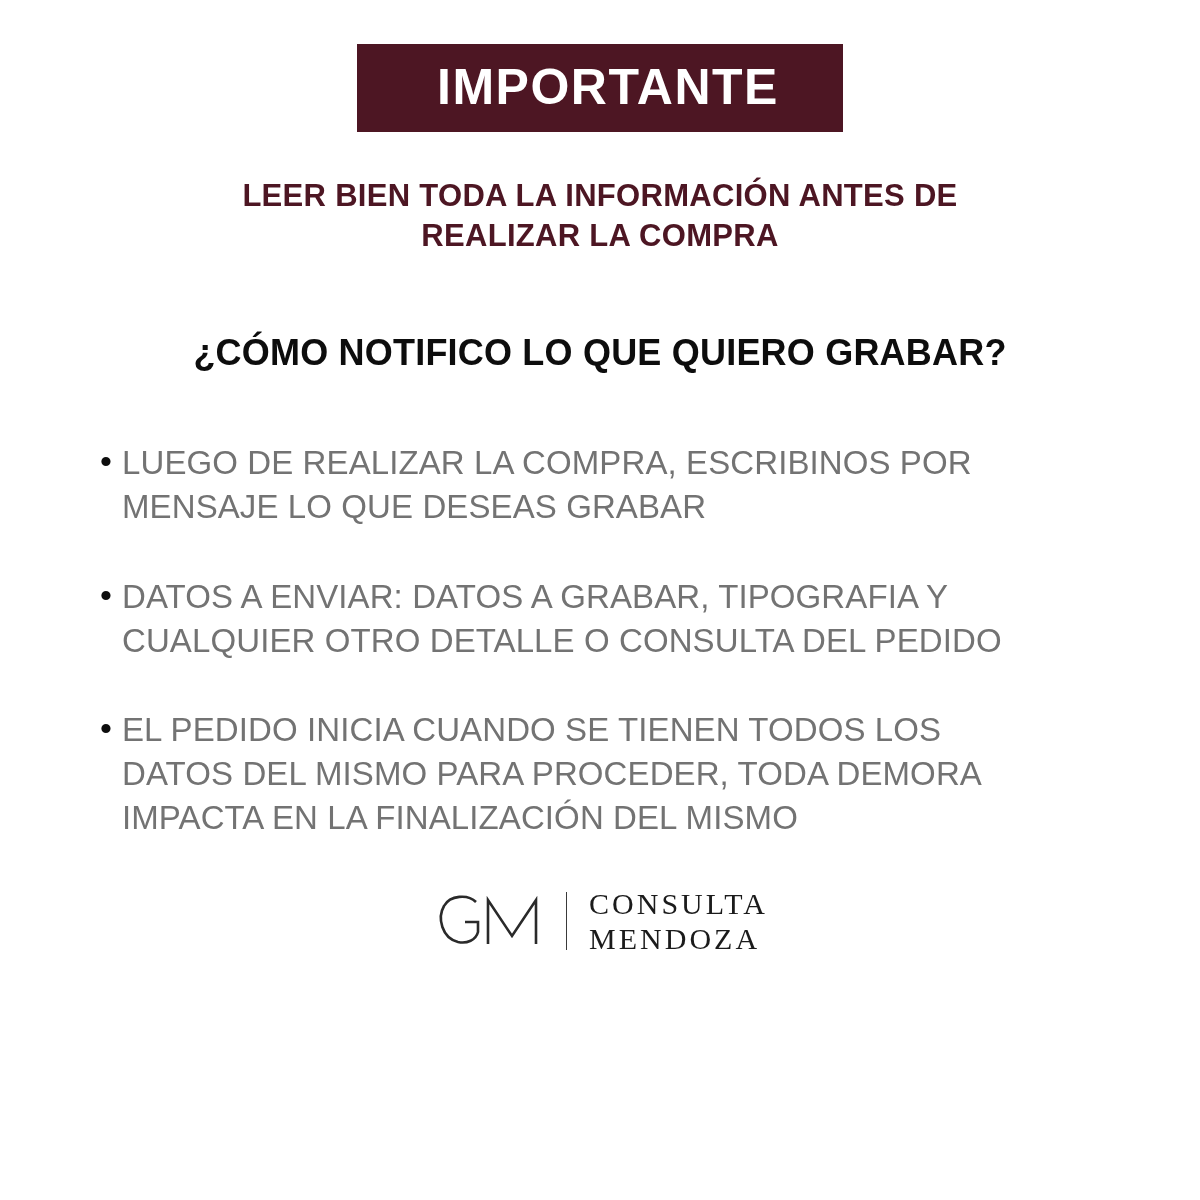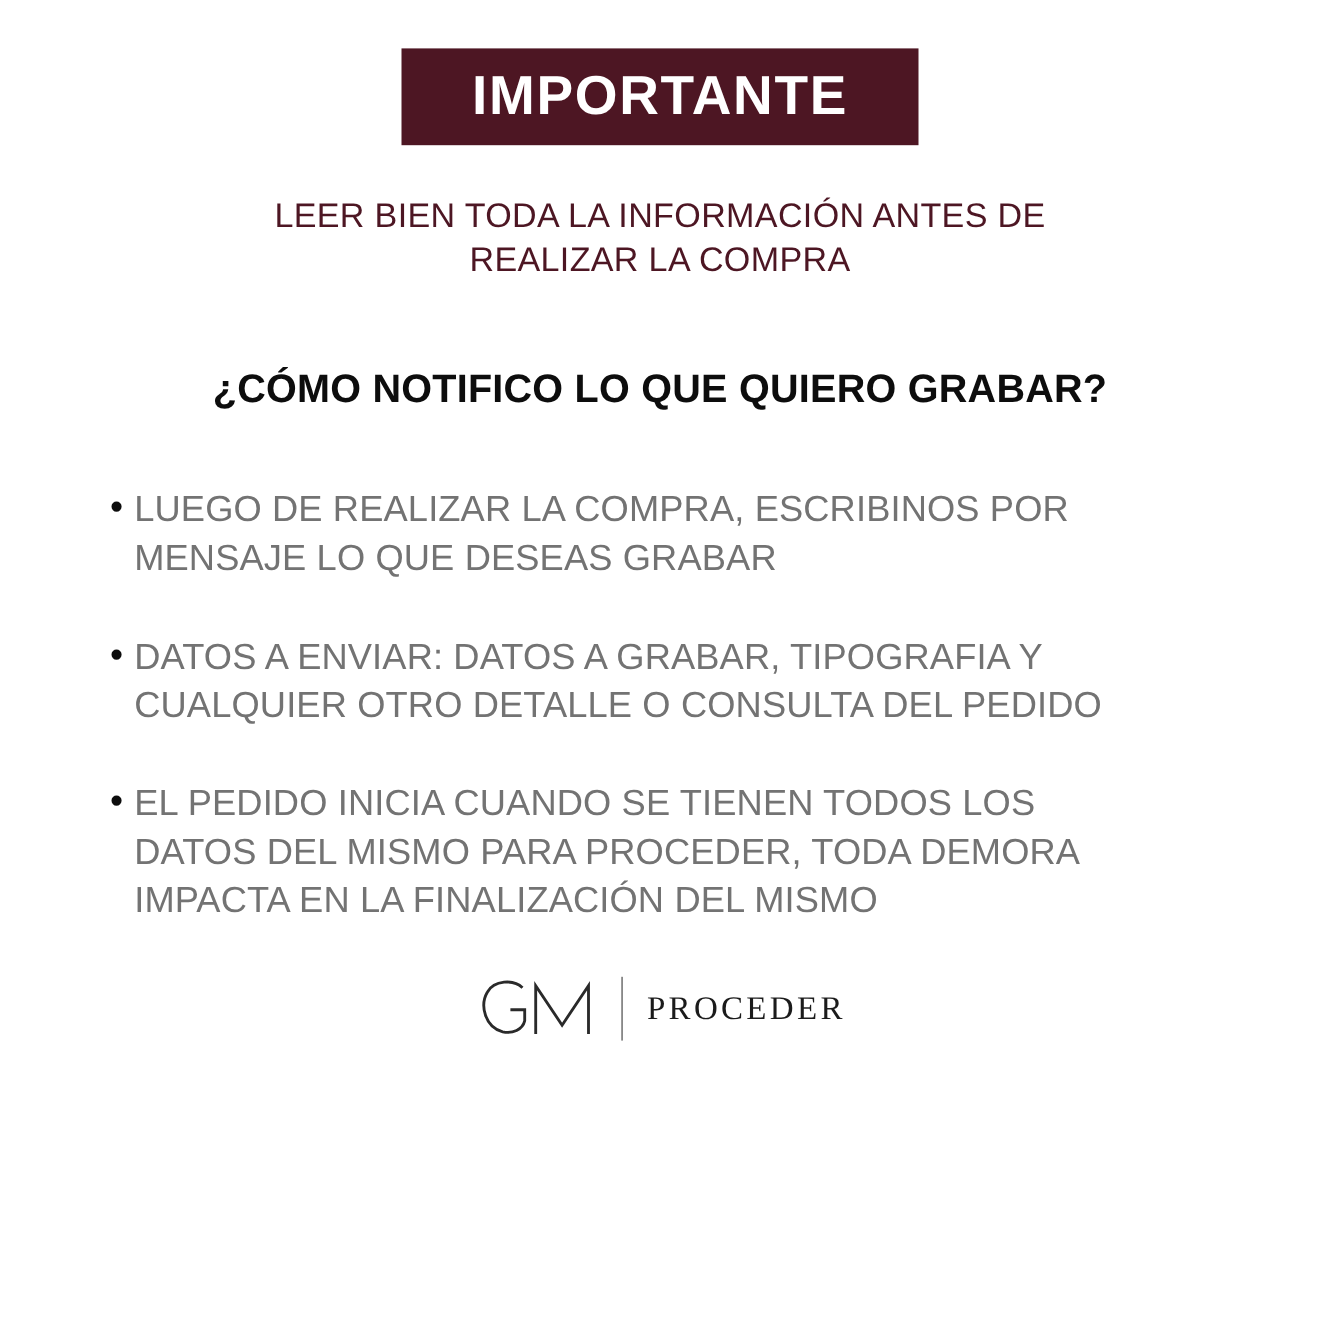--- a/index.html
+++ b/index.html
@@ -27,30 +27,30 @@
 
   
   .banner {
     margin-top: 44px;
     background: #4d1623;
     color: #ffffff;
     font-weight: bold;
     font-size: 50px;
     letter-spacing: 1.5px;
     line-height: 1;
-    padding: 18px 64px 20px 64px;
+    padding: 18px 64px 20px 80px;
     text-align: center;
     text-transform: uppercase;
   }
 
   
   .subtitle {
     margin-top: 44px;
     color: #4d1623;
-    font-weight: normal;
+    font-weight: bold;
     font-size: 31px;
     line-height: 1.28;
     letter-spacing: 0.3px;
     text-align: center;
     max-width: 860px;
     text-transform: uppercase;
   }
 
   
   .question {
@@ -172,17 +172,18 @@
 
   <div class="logo">
     <svg class="logo-mark" width="112" height="62" viewBox="0 0 112 62">
       <g fill="none" stroke="#2a2a2a" stroke-width="2.6">
         <path d="M44 12 C36 4, 18 5, 12 16 C5 28, 10 48, 26 52 C35 54, 44 50, 46 42 L46 32 L33 32"></path>
         <path d="M56 54 L56 10 L80 46 L104 10 L104 54"></path>
       </g>
     </svg>
     <div class="logo-divider"></div>
     <div class="logo-words">
-      <span class="l1">PROCEDER</span>
+      <span class="l1">CONSULTA</span>
+      <span class="l2">MENDOZA</span>
     </div>
   </div>
 
 </div>
 
 </body></html>

